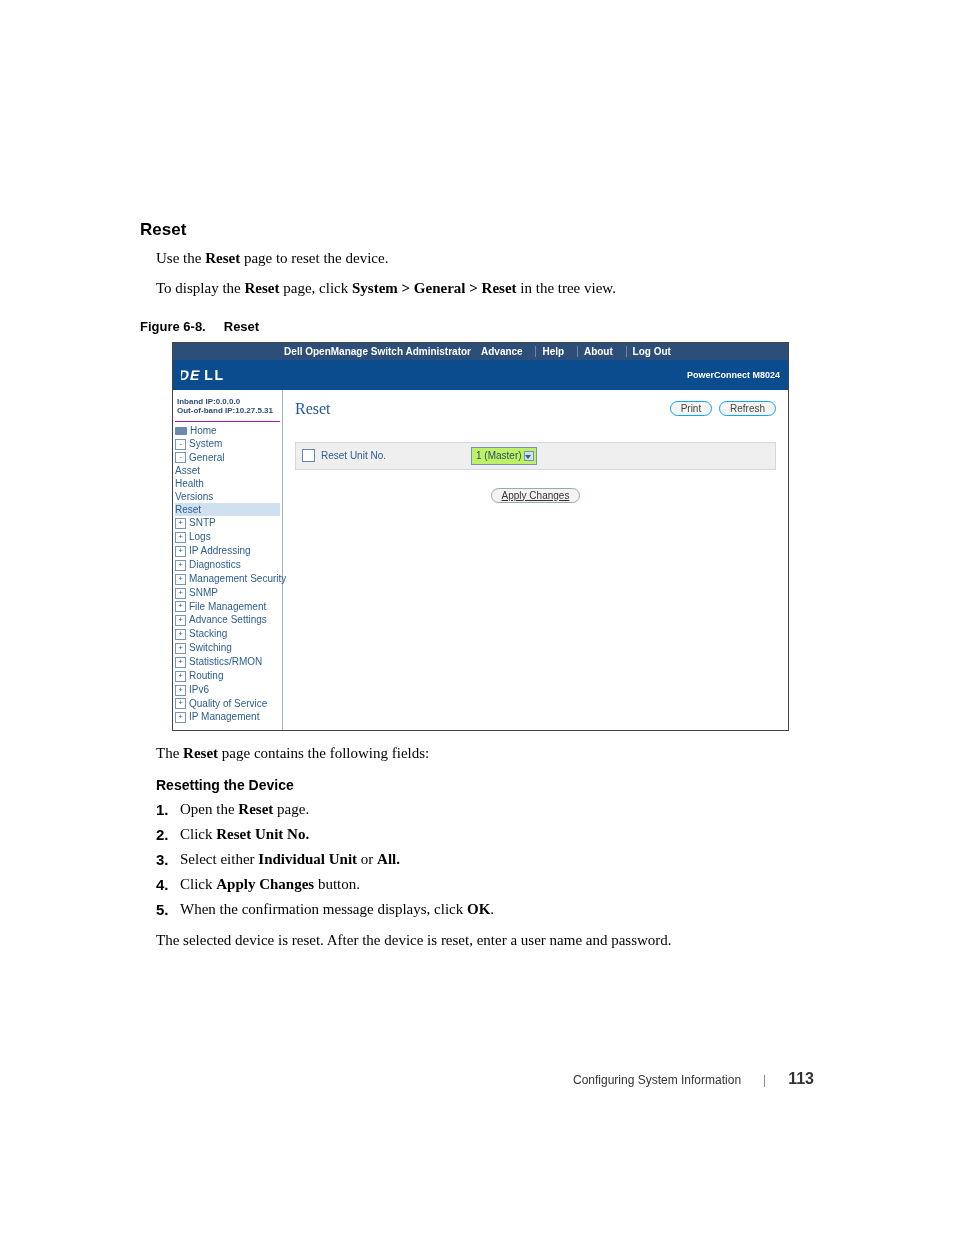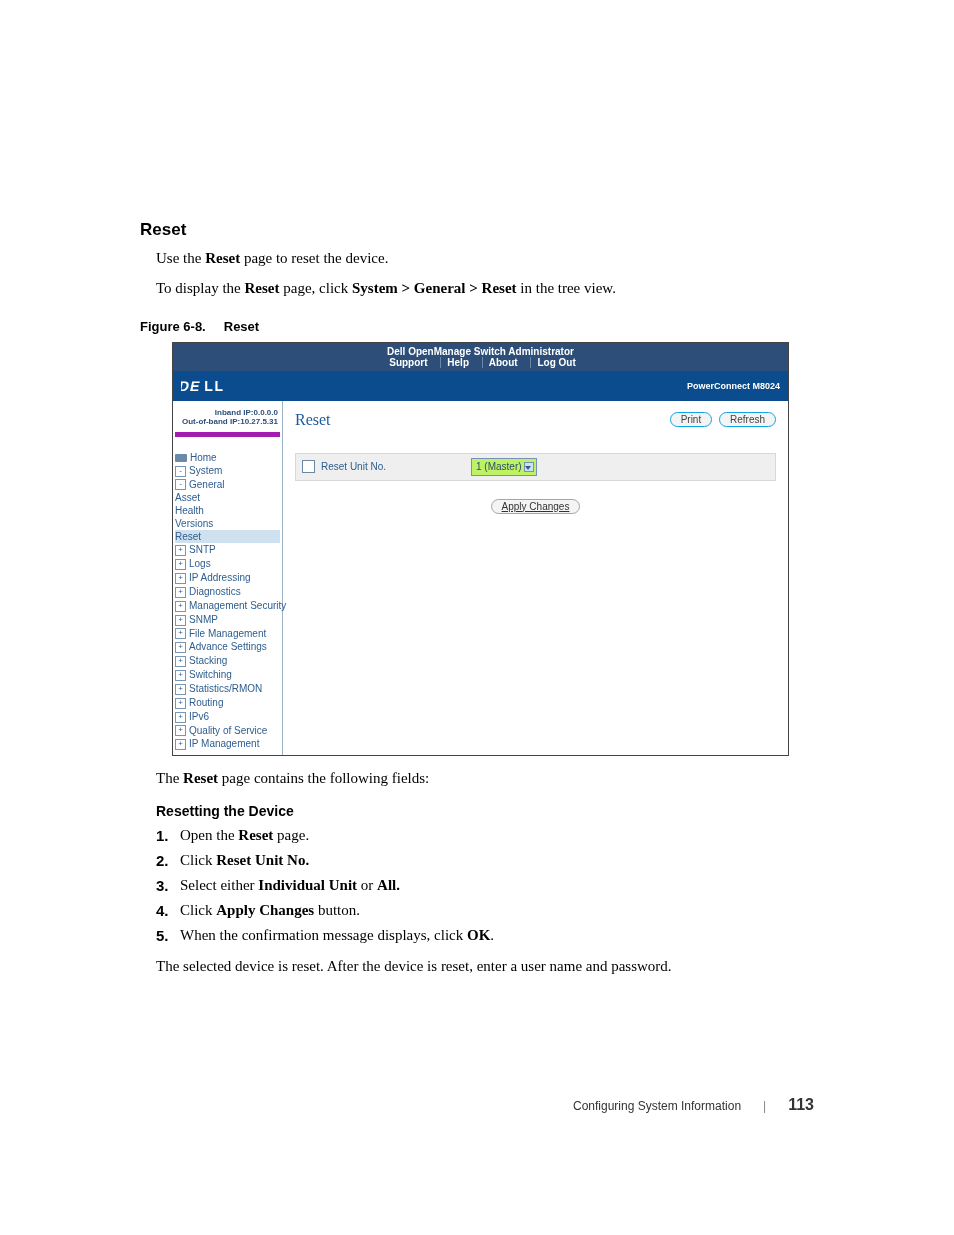--- a/index.html
+++ b/index.html
@@ -38,26 +38,25 @@
     font-family: Tahoma, Arial, sans-serif;
     font-size: 10px;
     color: #2b4e6e;
     background: #fff;
     margin-left: 32px;
   }
   .shot-titlebar {
     background: #2d4e78;
     color: #fff;
     display: flex;
-    justify-content: flex-start;
+    justify-content: center;
     align-items: center;
     padding: 3px 6px;
     font-weight: bold;
     font-size: 10px;
-    flex-direction: column;
   }
   .shot-titlebar .links span {
     margin-left: 4px;
     padding: 0 6px;
     border-left: 1px solid #6a87aa;
     cursor: default;
   }
   .shot-titlebar .links span:first-child { border-left:none; }
   .shot-logo-row {
     background: #0b4c8e;
@@ -85,24 +84,24 @@
     width: 110px;
     border-right: 1px solid #9cb3c8;
     padding: 4px 2px;
     box-sizing: border-box;
   }
   .ipbox {
     color: #2d4e78;
     font-size: 8px;
     font-weight: bold;
     line-height: 1.2;
-    text-align: right;
+    text-align: left;
     padding: 3px 2px 5px 2px;
-    border-bottom: 5px solid #a21caf;
-    margin-bottom: 14px;
+    border-bottom: 1px solid #a21caf;
+    margin-bottom: 2px;
   }
   .tree { list-style:none; margin:0; padding:0; }
   .tree li { white-space: nowrap; padding: 1px 0; }
   .tree .n { color:#2d5d8f; }
   .tree .sel { background:#cfe0ef; }
   .gl { display:inline-block; width:9px; height:9px; line-height:8px; text-align:center; font-size:8px; border:1px solid #7a95b3; margin-right:3px; vertical-align:middle; background:#fff; color:#2d5d8f; }
   .ind1 { padding-left: 4px; }
   .ind2 { padding-left: 12px; }
   .ind3 { padding-left: 22px; }
   .ind4 { padding-left: 34px; }
@@ -211,21 +210,21 @@
   </p>
 
   <div class="figcap">
     <span>Figure 6-8.</span><span class="gap"></span><span>Reset</span>
   </div>
 
   <div class="shot">
     <div class="shot-titlebar">
       <span>Dell OpenManage Switch Administrator</span>
       <span class="links">
-        <span>Support</span>
+        <span>Advance</span>
         <span>Help</span>
         <span>About</span>
         <span>Log Out</span>
       </span>
     </div>
     <div class="shot-logo-row">
       <span class="dell-logo">
         <svg viewBox="0 0 120 40" width="56" height="20">
           <rect width="120" height="40" fill="#0b4c8e"></rect>
           <text x="0" y="30" font-family="Arial Black, Arial" font-size="30" font-weight="900" fill="#fff" transform="skewX(-12)">D</text>

